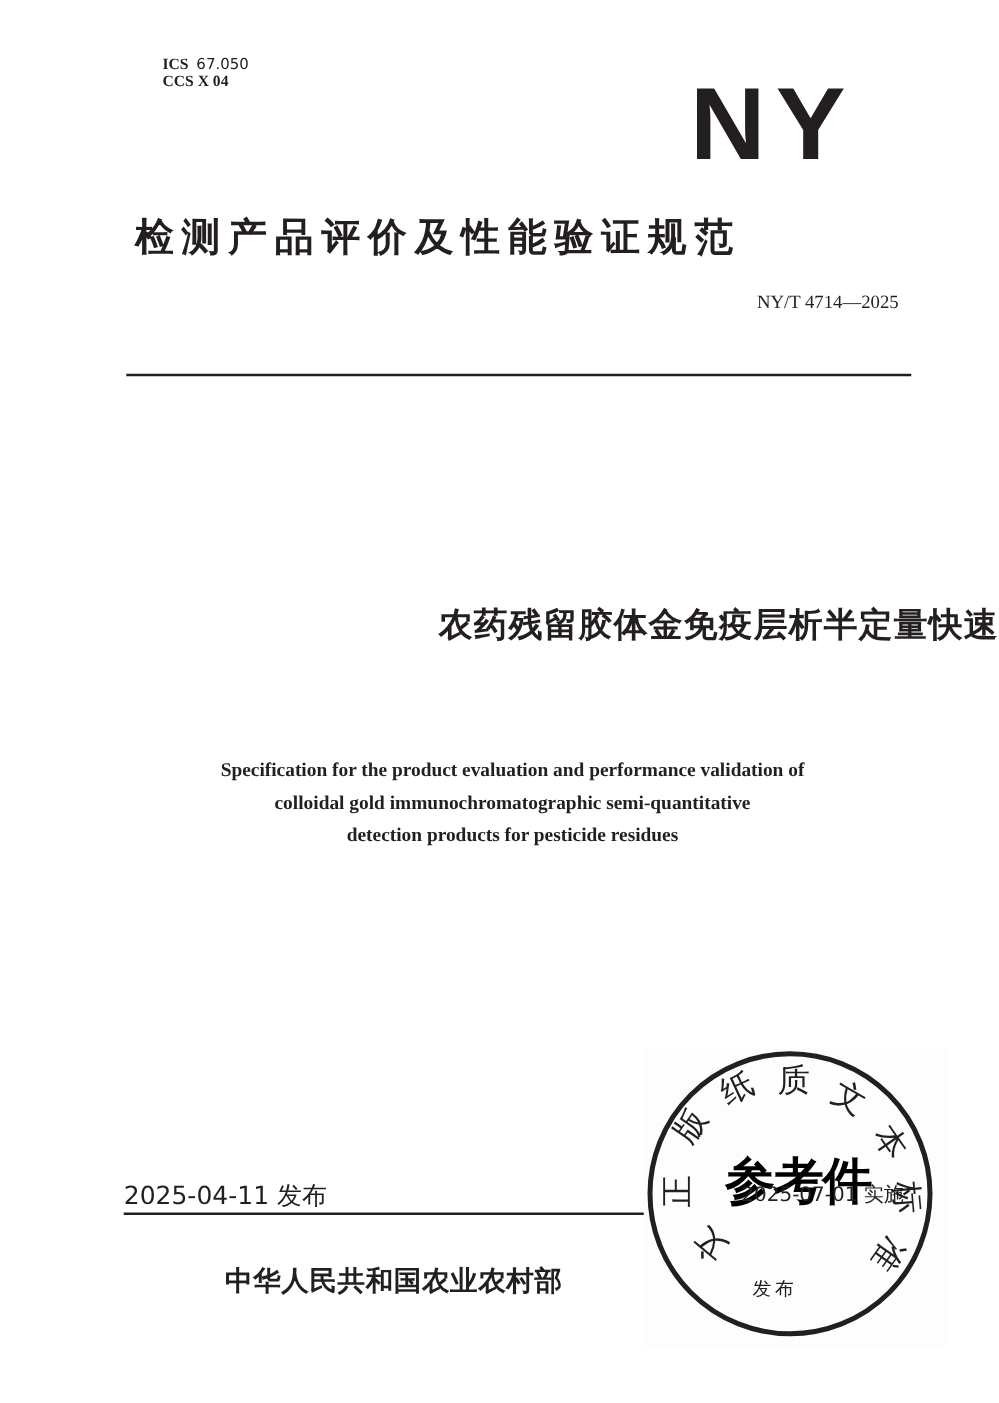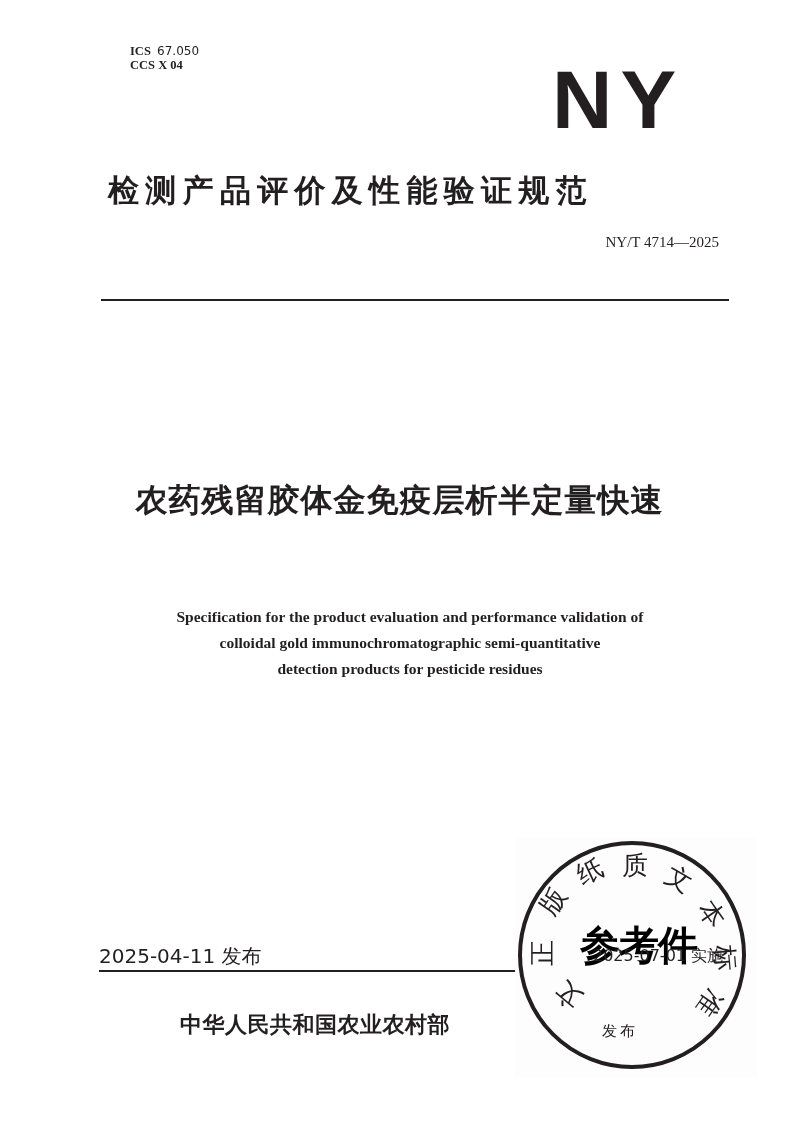--- a/index.html
+++ b/index.html
@@ -15,21 +15,21 @@
 
   #logo { left: 552px; top: 60px; font-family: "Liberation Sans", "DejaVu Sans", sans-serif; font-weight: 900; font-size: 82px; line-height: 80px; letter-spacing: 8px; transform: scaleX(1.02); transform-origin: left top; }
 
   #std-type { left: 108px; top: 170px; width: 620px; font-size: 31px; line-height: 40px; letter-spacing: 6.3px; font-weight: bold; white-space: nowrap; }
 
   #std-number { right: 80px; top: 233px; font-size: 15px; line-height: 18px; }
 
   .rule { height: 2px; background: #231f20; }
   #rule-top { left: 101px; top: 299px; width: 628px; }
 
-  #title-cn { left: 0; width: 799px; top: 478px; text-align: center; font-size: 32px; line-height: 45px; font-weight: bold; letter-spacing: 1px; }
+  #title-cn { left: 0; width: 799px; top: 478px; text-align: right; font-size: 27px; line-height: 45px; font-weight: bold; letter-spacing: 1px; }
 
   #title-en { left: 0; width: 820px; top: 604px; text-align: center; font-size: 15.5px; line-height: 26px; font-weight: bold; }
 
   #issue-date { left: 99px; top: 946px; font-size: 20px; line-height: 20px; }
   #rule-bottom { left: 99px; top: 970px; width: 620px; height: 1.5px; }
   #impl-date { left: 593px; top: 946px; font-size: 16px; line-height: 20px; white-space: nowrap; z-index: 6; }
 
   #issuer { left: 180px; top: 1005px; font-size: 22px; line-height: 40px; font-weight: bold; letter-spacing: 0.5px; white-space: nowrap; z-index: 6; }
   #issuer-suffix { left: 602px; top: 1021px; font-size: 15px; line-height: 20px; letter-spacing: 3px; z-index: 6; }
 

